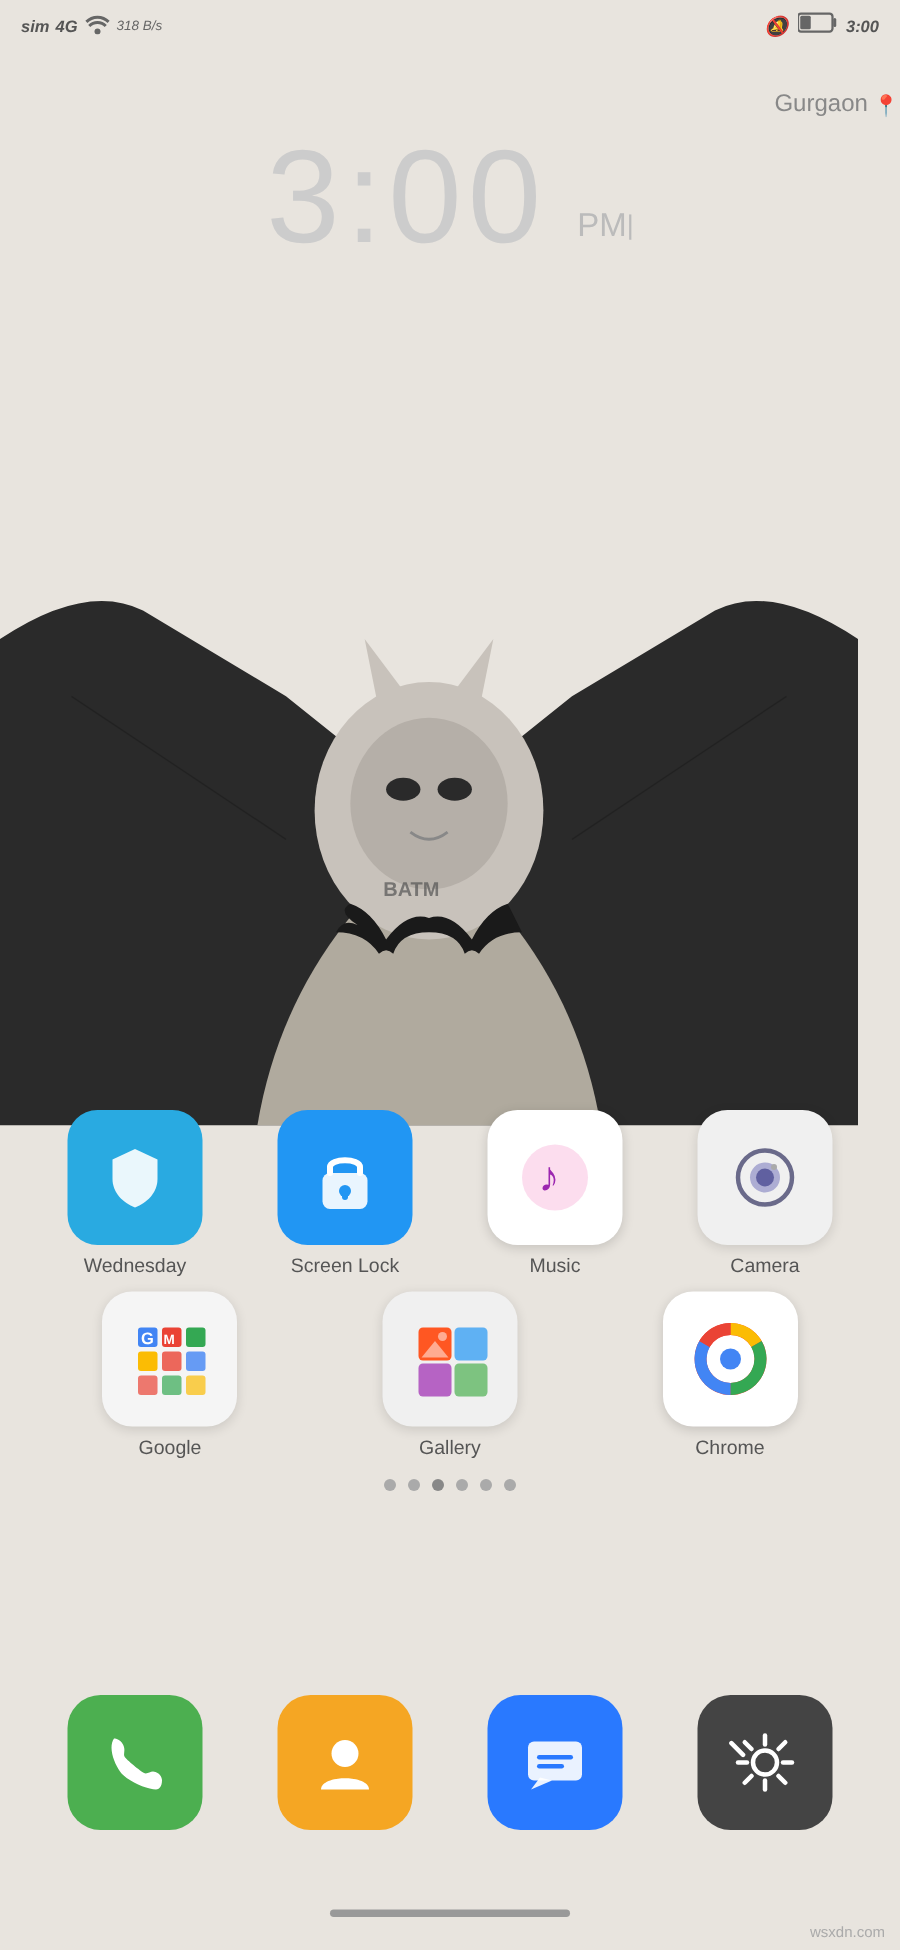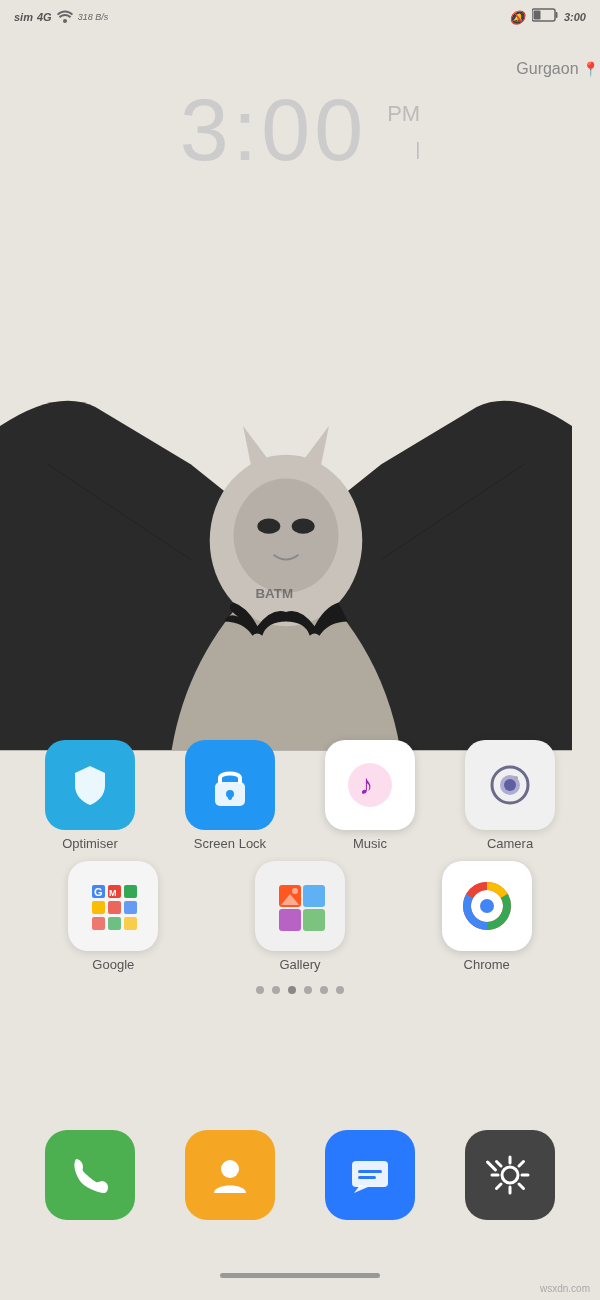--- a/index.html
+++ b/index.html
@@ -273,21 +273,21 @@
   </div>
 </div>
 
 <div class="clock-section">
   <div class="location">
     <span>Gurgaon</span>
     <span class="location-pin">📍</span>
   </div>
   <div class="clock-row">
     <div class="time-display">3:00</div>
-    <div style="display:flex;flex-direction:column;align-items:flex-end;">
+    <div style="display:flex;flex-direction:row;align-items:flex-end;">
       <div class="time-pm">PM</div>
       <span style="color:#bbb;font-size:18px;margin-bottom:14px;">|</span>
     </div>
   </div>
 </div>
 
 <div class="batman-section">
   <svg class="batman-svg" viewBox="0 0 600 420" xmlns="http://www.w3.org/2000/svg">
 
     <path d="M0,80 L0,420 L300,420 L300,200 Q250,160 200,120 Q150,90 100,60 Q60,40 0,80Z" fill="#2a2a2a"></path>
@@ -319,21 +319,21 @@
 
 <div class="app-grid-section">
   <div class="app-row">
 
     <div class="app-item">
       <div class="app-icon-wrapper bg-blue-shield">
         <svg width="50" height="50" viewBox="0 0 50 50" fill="none">
           <path d="M25 6 L40 13V26C40 35 33 42 25 45C17 42 10 35 10 26V13Z" fill="white" opacity="0.9"></path>
         </svg>
       </div>
-      <span class="app-label">Optimiser</span>
+      <span class="app-label">Wednesday</span>
     </div>
 
     <div class="app-item">
       <div class="app-icon-wrapper bg-blue-lock">
         <svg width="46" height="50" viewBox="0 0 46 50" fill="none">
           <rect x="8" y="22" width="30" height="24" rx="5" fill="white" opacity="0.9"></rect>
           <path d="M13 22V18C13 12 33 12 33 18V22" stroke="white" stroke-width="4" fill="none" stroke-linecap="round"></path>
           <circle cx="23" cy="34" r="4" fill="#2196f3"></circle>
           <rect x="21" y="34" width="4" height="6" rx="2" fill="#2196f3"></rect>
         </svg>

